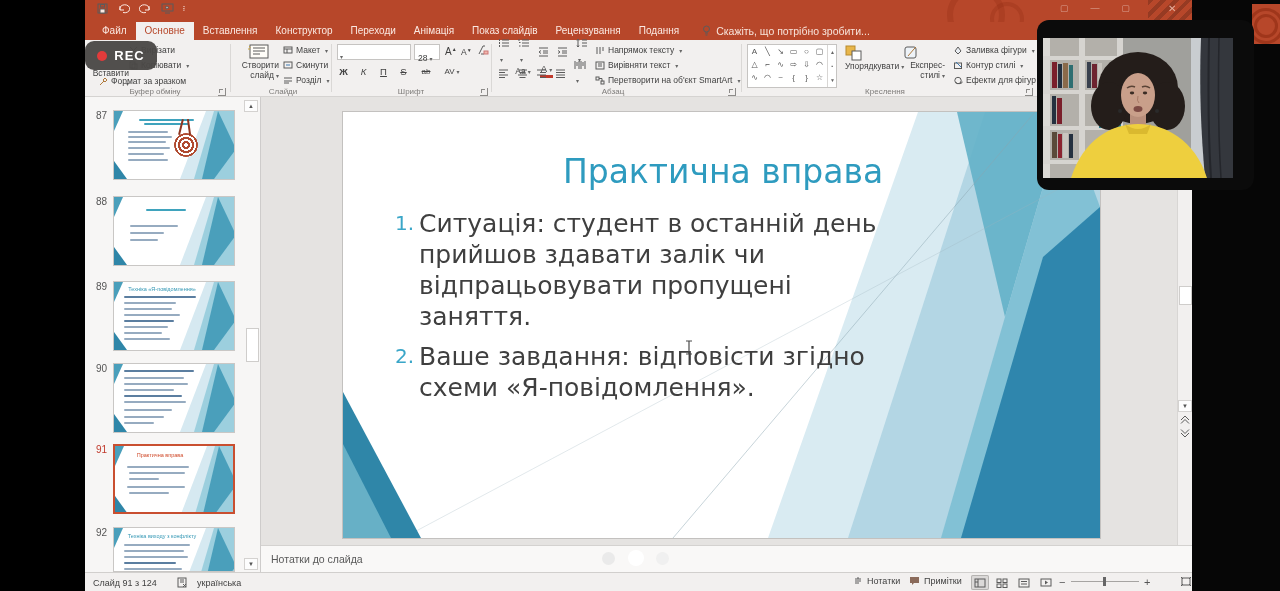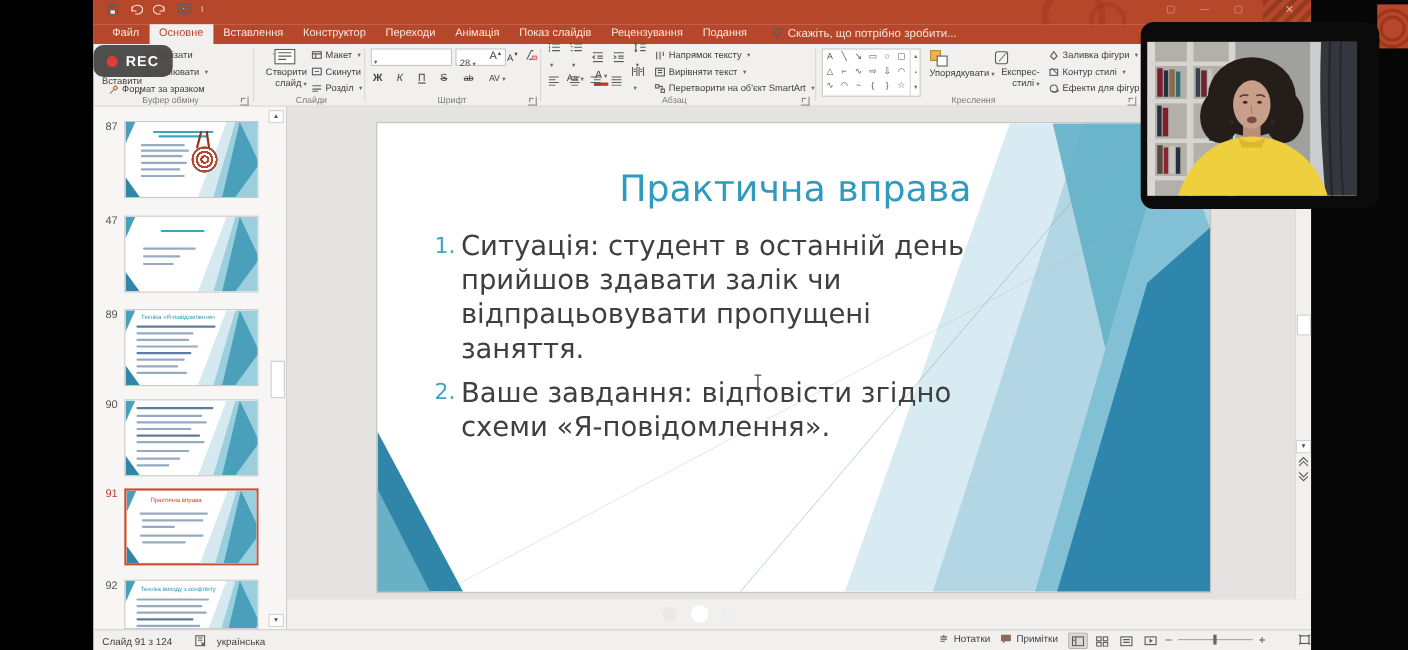--- a/index.html
+++ b/index.html
@@ -197,21 +197,21 @@
     <div class="a rrow dd" style="left:198px;top:33px;">
       <svg class="mini" width="10" height="8">
           <path d="M1 2 h8 M1 5 h8 M1 7 h5"></path>
         </svg>
       <span class="rtxt">Розділ</span>
     </div>
     <div class="a glabel" style="left:150px;width:96px;">Слайди</div>
     <div class="a vsep" style="left:246px;"></div>
 
     <div class="a box dd" style="left:252px;top:4px;width:74px;height:16px;"><span class="rtxt"></span></div>
-    <div class="a box dd" style="left:329px;top:4px;width:46px;height:16px;padding:2px 0 0 3px;"><span class="rtxt">28</span></div>
+    <div class="a box dd" style="left:329px;top:4px;width:26px;height:16px;padding:2px 0 0 3px;"><span class="rtxt">28</span></div>
     <div class="a rtxt" style="left:360px;top:6px;font-size:10px;"><span>A</span><span style="font-size:5px;vertical-align:top;">▲</span></div>
     <div class="a rtxt" style="left:376px;top:7px;font-size:8.5px;"><span>A</span><span style="font-size:5px;vertical-align:top;">▼</span></div>
     <div class="a" style="left:392px;top:5px;">
         <svg class="mini" width="12" height="11">
           <path d="M2 9 L6 1 L8 1 M4 9 h3"></path>
           <rect x="7" y="6" width="4" height="3" style="fill:#f2b8ad;stroke:#c77;"></rect>
         </svg>
       </div>
     <div class="a rrow" style="left:252px;top:24px;gap:7px;">
       <span class="fontglyph" style="font-weight:bold;">Ж</span>
@@ -386,21 +386,21 @@
       <div class="tl" style="left:14px;top:30px;width:38px;"></div>
       <div class="tl" style="left:14px;top:36px;width:42px;"></div>
       <div class="tl" style="left:14px;top:42px;width:36px;"></div>
       <div class="tl" style="left:14px;top:48px;width:40px;"></div>
       <div class="a" style="left:60px;top:22px;width:24px;height:24px;border-radius:50%;
         background:radial-gradient(circle,#fff 0 2px,#b04a30 2px 4px,#fff 4px 6px,#b04a30 6px 8px,#fff 8px 10px,#b04a30 10px 12px,#fff 12px);"></div>
       <div class="a" style="left:66px;top:8px;width:2px;height:16px;background:#8f3620;transform:rotate(14deg);"></div>
       <div class="a" style="left:74px;top:8px;width:2px;height:16px;background:#8f3620;transform:rotate(-8deg);"></div>
     </div>
 
-    <div class="a tnum" style="left:2px;top:99px;">47</div>
+    <div class="a tnum" style="left:2px;top:99px;">88</div>
     <div class="a thumb" style="top:99px;">
       <svg class="a" width="122" height="68" style="left:0;top:0;">
         <polygon points="92,0 122,0 122,68 66,68" fill="#d6e9f1"></polygon>
         <polygon points="100,0 122,0 122,68 80,68" fill="#9ccfde"></polygon>
         <polygon points="104,0 122,38 100,68 88,68" fill="#4a9fbb"></polygon>
         <polygon points="0,0 9,0 0,20" fill="#4a9fbb"></polygon>
         <polygon points="0,50 13,68 0,68" fill="#2f86a8"></polygon>
       </svg>
       <div class="tl teal" style="left:32px;top:12px;width:40px;"></div>
       <div class="tl" style="left:16px;top:28px;width:48px;"></div>
@@ -519,20 +519,23 @@
       <svg class="mini" width="14" height="11">
         <path d="M3 6 L7 2 L11 6 M3 9.5 L7 5.5 L11 9.5"></path>
       </svg>
     </div>
   <div class="a" style="left:1093px;top:428px;">
       <svg class="mini" width="14" height="11">
         <path d="M3 1.5 L7 5.5 L11 1.5 M3 5 L7 9 L11 5"></path>
       </svg>
     </div>
 
+  <div class="a notesbar">
+    <div class="a notes-label">Нотатки до слайда</div>
+  </div>
 
   <div class="a statusbar">
     <span class="a" style="left:8px;top:5px;">Слайд 91 з 124</span>
     <span class="a" style="left:92px;top:4px;">
         <svg class="mini" width="12" height="11">
           <rect x="1" y="1" width="8" height="9"></rect>
           <path d="M3 3 h4 M3 5 h4 M6 7 l3 3 M9 7 l-3 3"></path>
         </svg>
       </span>
     <span class="a" style="left:112px;top:5px;">українська</span>

